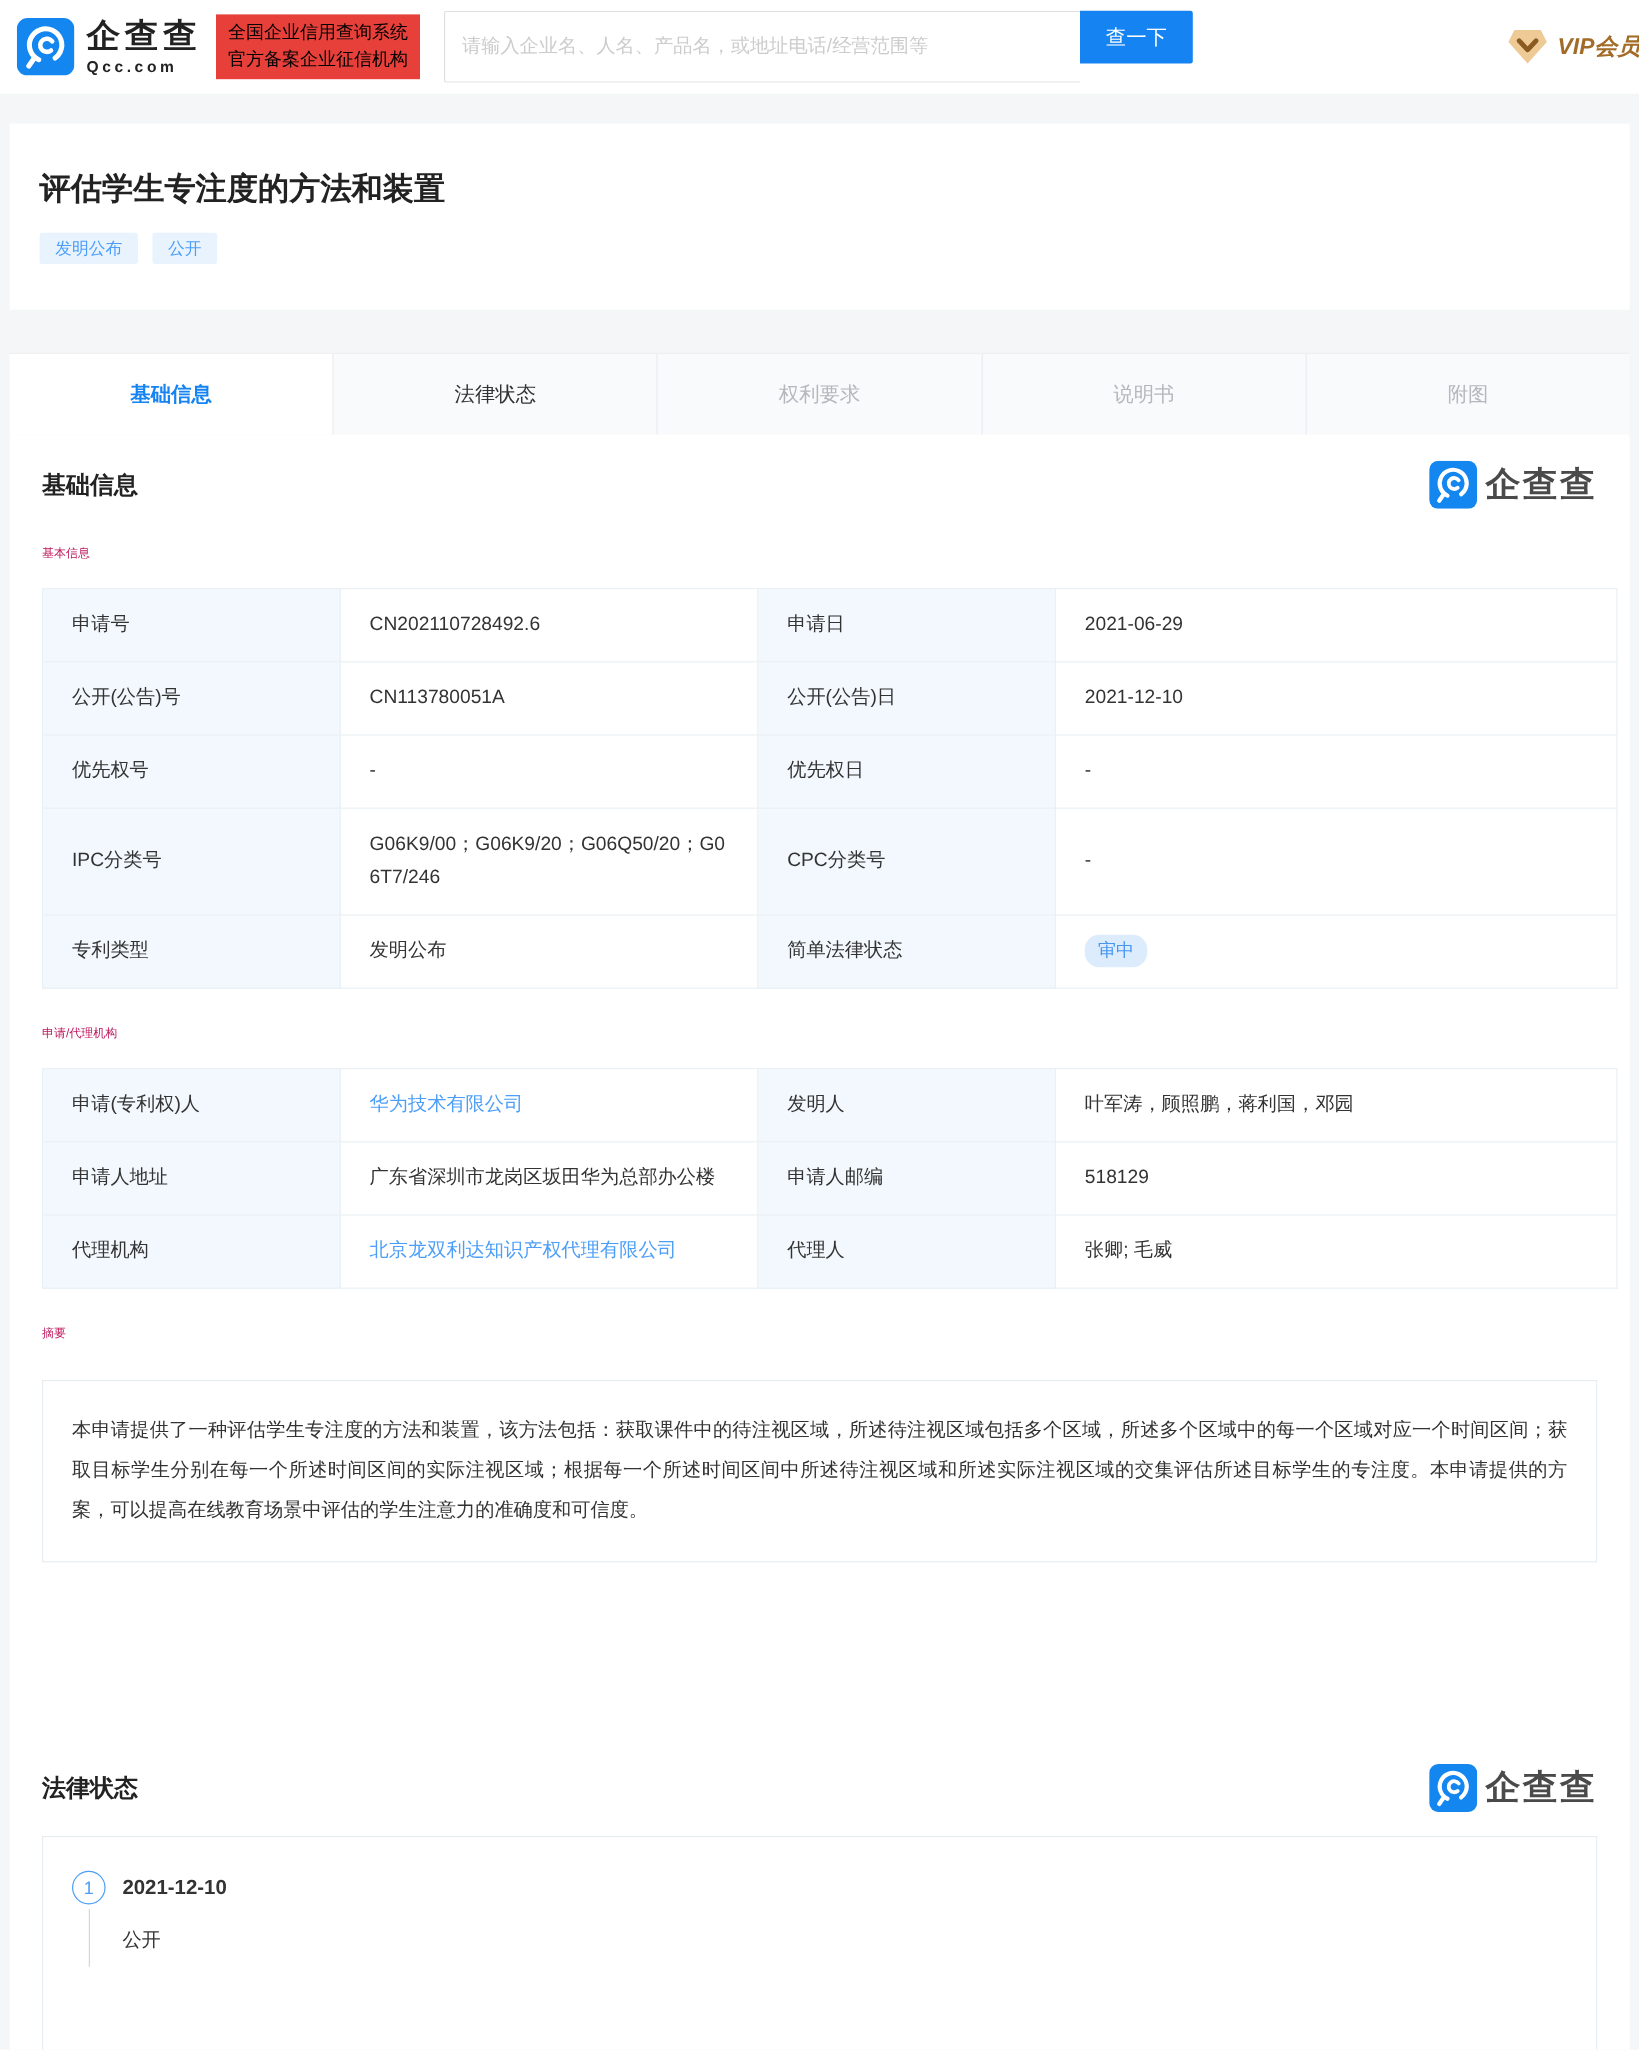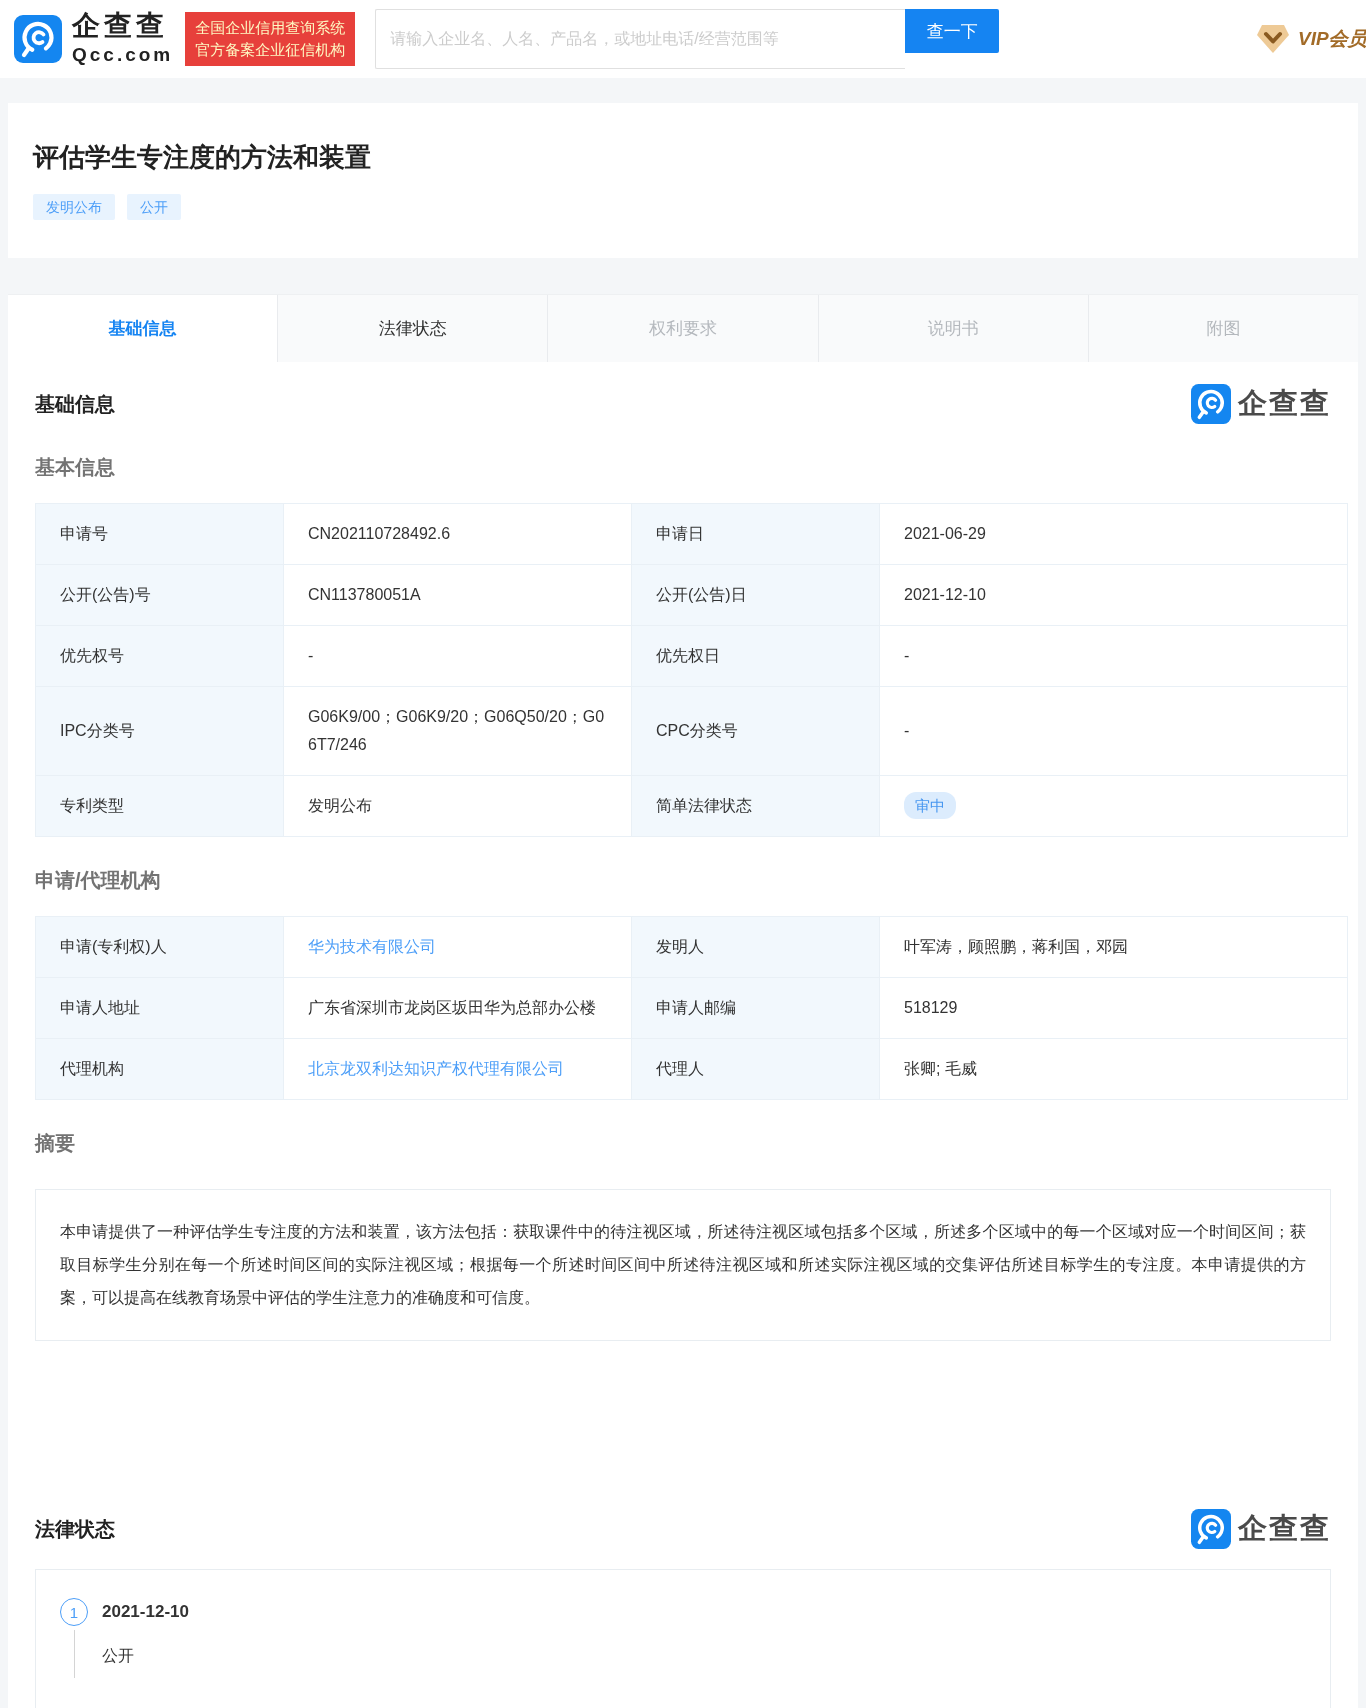--- a/index.html
+++ b/index.html
@@ -8,22 +8,22 @@
     width:1366px; height:1708px; overflow:hidden;
     background:#f4f6f8;
     font-family:"Liberation Sans","DejaVu Sans",sans-serif;
     color:#333;
   }
   
   .header { height:78px; background:#fff; display:flex; align-items:center; padding-left:14px; position:relative; }
   .logo { display:flex; align-items:center; gap:10px; cursor:pointer; }
   .logo svg { width:48px; height:48px; display:block; }
   .logo-cn { font-size:28px; font-weight:700; color:#222; letter-spacing:4px; line-height:1; }
-  .logo-en { font-size:19px; font-weight:700; color:#222; letter-spacing:3px; margin-top:4px; }
-  .red-badge { background:#e7403b; color:#fef9c3; font-size:15px; line-height:1.45; padding:5px 10px; margin-left:12px; white-space:nowrap; }
+  .logo-en { font-size:13px; font-weight:700; color:#222; letter-spacing:3px; margin-top:4px; }
+  .red-badge { background:#e7403b; color:#000000; font-size:15px; line-height:1.45; padding:5px 10px; margin-left:12px; white-space:nowrap; }
   .search { display:flex; margin-left:20px; }
   .search input { width:530px; height:60px; border:1px solid #e0e0e0; border-right:none; padding:0 14px; font-size:16px; outline:none; border-radius:2px 0 0 2px; color:#333; }
   .search input::placeholder { color:#ccc; }
   .search button { width:94px; height:44px; background:#1584f2; color:#fff; font-size:17px; border:none; border-radius:0 2px 2px 0; cursor:pointer; }
   .vip { position:absolute; left:1256px; top:24px; display:flex; align-items:center; gap:8px; font-size:19px; font-weight:700; color:#a26b28; white-space:nowrap; cursor:pointer;font-style:italic; }
   .vip svg { display:block; }
   
   .band { height:25px; }
   .band2 { height:36px; }
   .title-card { margin:0 8px; background:#fff; padding:37px 25px 38px; }
@@ -37,21 +37,21 @@
   .tab.active { background:#fff; color:#1584f2; font-weight:700; }
   .tab.normal { color:#333; }
   .tab.muted  { color:#b4b8bd; }
   
   .content { margin:0 8px; background:#fff; padding:22px 27px 0; min-height:1350px; }
   .section-head { display:flex; align-items:center; justify-content:space-between; }
   .section-head h2 { font-size:20px; font-weight:700; color:#222; margin:0; }
   .watermark { display:flex; align-items:center; gap:7px; }
   .watermark svg { width:40px; height:40px; display:block; }
   .watermark span { font-size:29px; color:#4a4a4a; font-weight:600; letter-spacing:2px; }
-  h3.sub { font-size:20px; font-weight:700; color:#737373; margin:30px 0 0; }
+  h3.sub { font-size:10px; font-weight:400; color:#be185d; margin:30px 0 0; }
   table.info { width:100%; border-collapse:collapse; margin-top:22px; table-layout:fixed; }
   table.info td { border:1px solid #e9f0f6; font-size:16px; padding:16px 24px; line-height:1.75; vertical-align:middle; word-break:break-all; background:#fff; }
   td.lbl { background:#f2f8fd !important; color:#333; }
   col.c-lbl { width:248px; } col.c-v1 { width:348px; } col.c-v2 { width:468px; }
   a.link { color:#4c9ef8; text-decoration:none; cursor:pointer; }
   .status-badge { display:inline-block; background:#dcecfd; color:#4696f0; font-size:15px; padding:6px 11px; border-radius:12px; line-height:1; }
   .abstract-box { border:1px solid #e8edf1; margin-top:32px; padding:26px 24px; font-size:16px; line-height:2.05; color:#333; text-align:justify; }
   
   .legal-head { margin-top:168px; }
   .legal-box { border:1px solid #e8edf1; border-bottom:none; margin-top:20px; padding:28px 24px 80px; }

